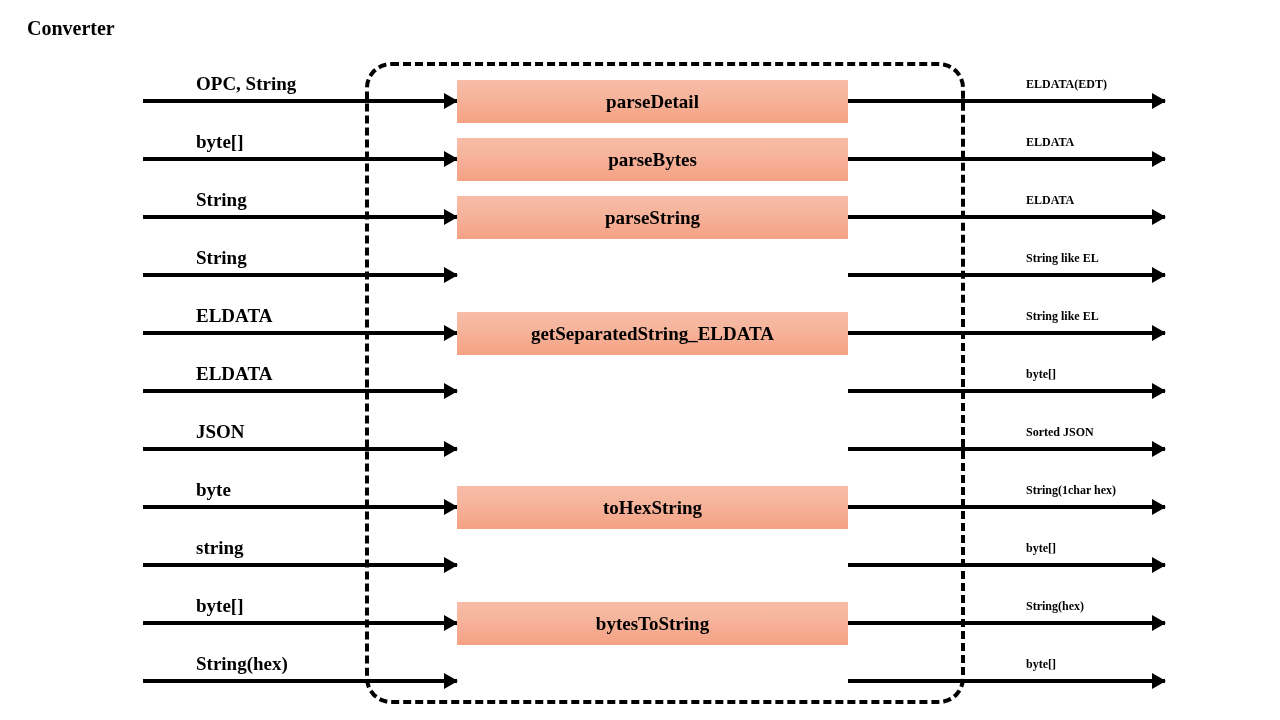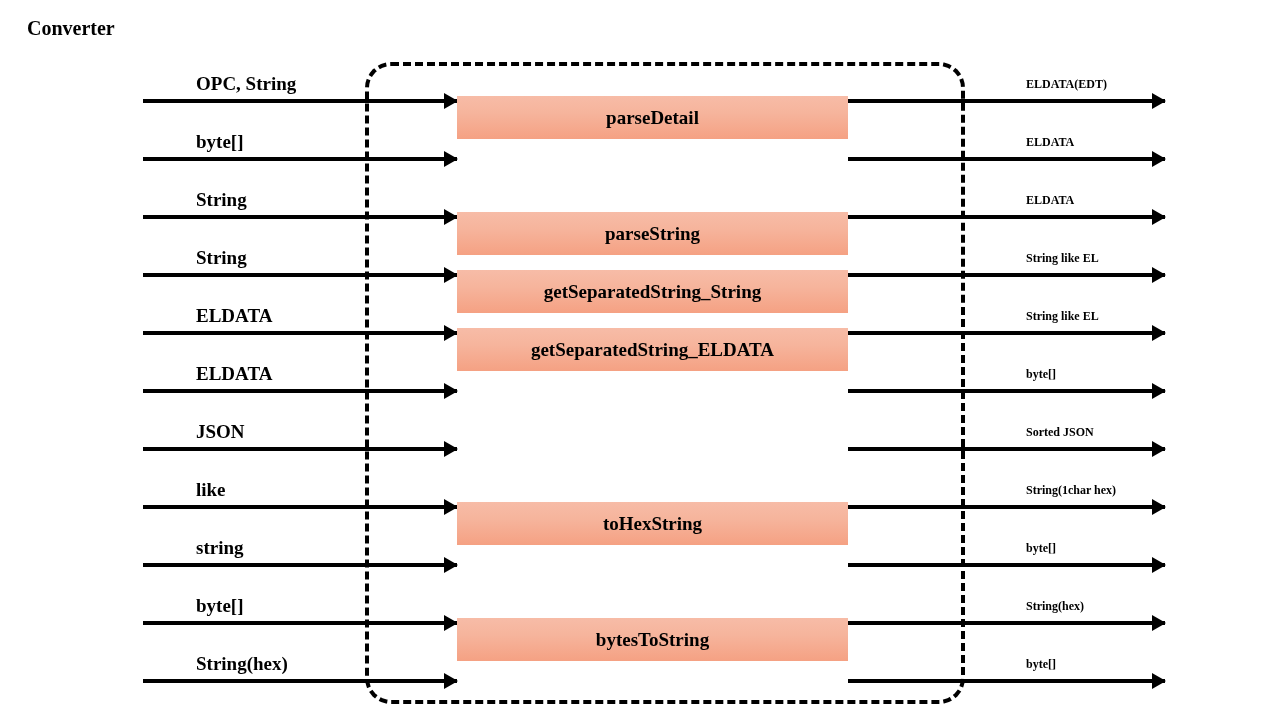--- a/index.html
+++ b/index.html
@@ -106,21 +106,20 @@
   .proc-box {
     position: absolute;
     left: 457px;
     top: 8px;
     width: 391px;
     height: 43px;
     background: linear-gradient(to bottom, #f7bca7 0%, #f6b49c 40%, #f5a183 100%);
     display: flex;
     align-items: center;
     justify-content: center;
-    margin-top: 16px;
   }
   .proc-label {
     font-size: 19px;
     line-height: 22px;
     color: #000000;
     white-space: nowrap;
   }
 </style>
 </head>
 <body>
@@ -137,38 +136,38 @@
         <div class="arrow-in"></div>
         <div class="proc-box">
           <span class="proc-label">parseDetail</span>
         </div>
         <div class="arrow-out"></div>
         <div class="label-out">ELDATA(EDT)</div>
       </div>
       <div class="row" style="top: 130px;">
         <div class="label-in">byte[]</div>
         <div class="arrow-in"></div>
+        <div class="proc-box">
+          <span class="proc-label">parseBytes</span>
+        </div>
         <div class="arrow-out"></div>
         <div class="label-out">ELDATA</div>
       </div>
       <div class="row" style="top: 188px;">
         <div class="label-in">String</div>
         <div class="arrow-in"></div>
         <div class="proc-box">
           <span class="proc-label">parseString</span>
         </div>
         <div class="arrow-out"></div>
         <div class="label-out">ELDATA</div>
       </div>
       <div class="row" style="top: 246px;">
         <div class="label-in">String</div>
         <div class="arrow-in"></div>
-        <div class="proc-box">
-          <span class="proc-label">getSeparatedString_String</span>
-        </div>
         <div class="arrow-out"></div>
         <div class="label-out">String  like EL</div>
       </div>
       <div class="row" style="top: 304px;">
         <div class="label-in">ELDATA</div>
         <div class="arrow-in"></div>
         <div class="proc-box">
           <span class="proc-label">getSeparatedString_ELDATA</span>
         </div>
         <div class="arrow-out"></div>
@@ -180,21 +179,21 @@
         <div class="arrow-out"></div>
         <div class="label-out">byte[]</div>
       </div>
       <div class="row" style="top: 420px;">
         <div class="label-in">JSON</div>
         <div class="arrow-in"></div>
         <div class="arrow-out"></div>
         <div class="label-out">Sorted JSON</div>
       </div>
       <div class="row" style="top: 478px;">
-        <div class="label-in">like</div>
+        <div class="label-in">byte</div>
         <div class="arrow-in"></div>
         <div class="proc-box">
           <span class="proc-label">toHexString</span>
         </div>
         <div class="arrow-out"></div>
         <div class="label-out">String(1char hex)</div>
       </div>
       <div class="row" style="top: 536px;">
         <div class="label-in">string</div>
         <div class="arrow-in"></div>

